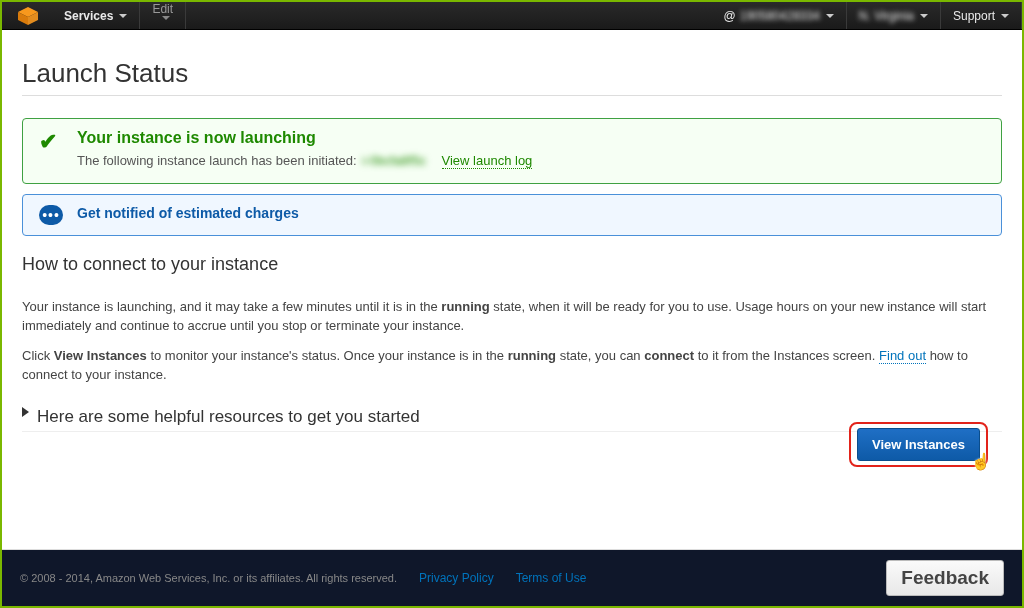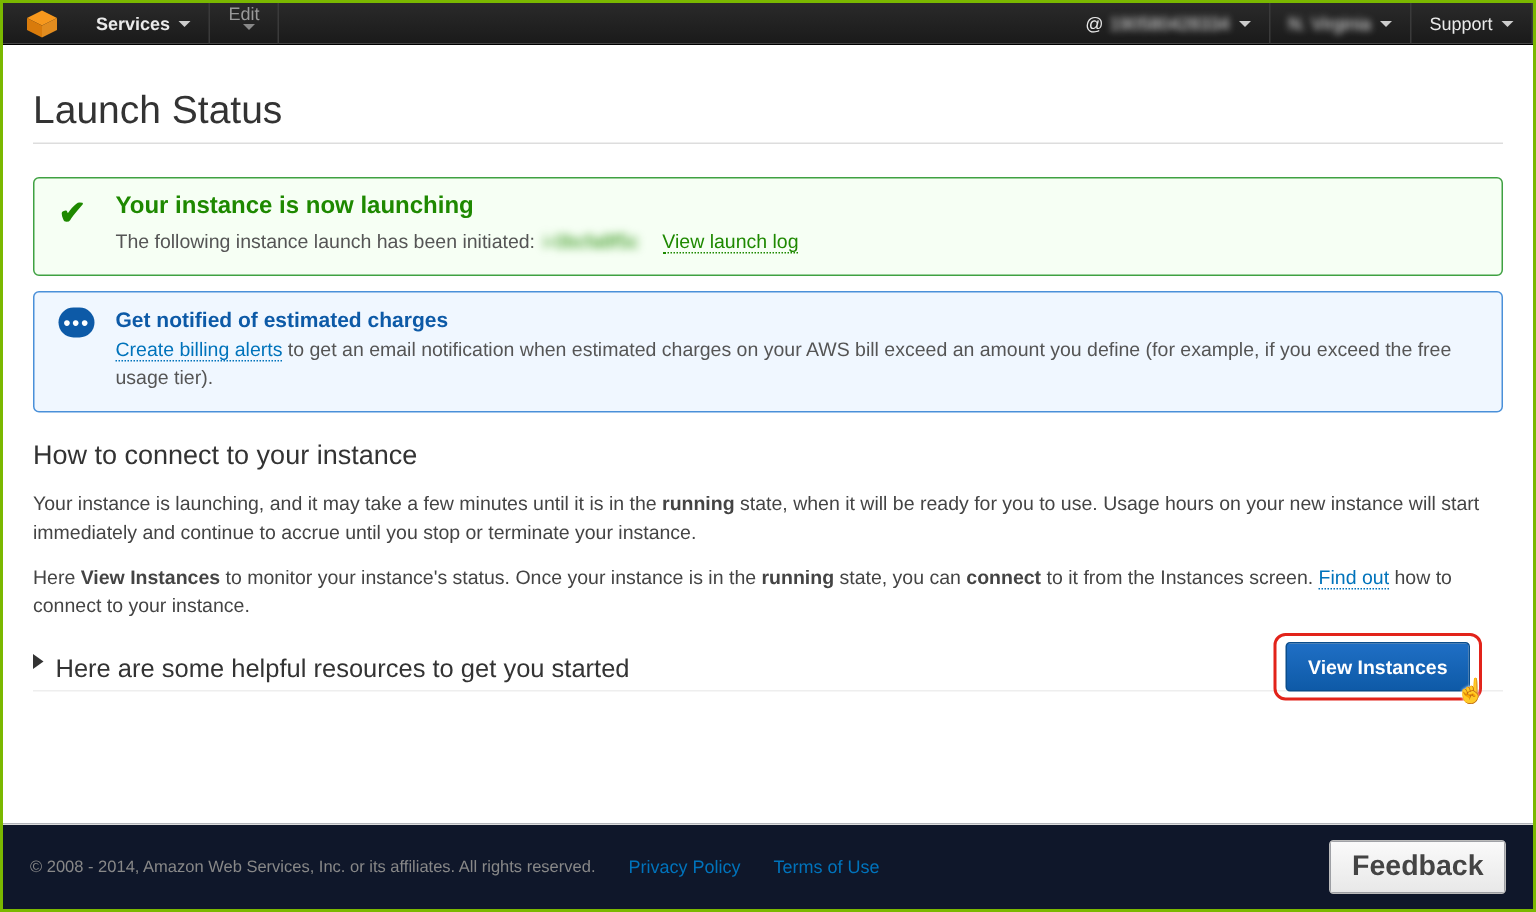--- a/index.html
+++ b/index.html
@@ -138,21 +138,21 @@
       filter: blur(3px);
       color: #1e8900;
       margin-left: 2px;
     }
     
     h2.section-title {
       font-size: 18px;
       font-weight: 400;
       color: #333;
       margin-top: 18px;
-      margin-bottom: 12px;
+      margin-bottom: 22px;
     }
     p.body-text {
       font-size: 13px;
       color: #444;
       line-height: 1.5;
       margin-bottom: 10px;
     }
     .bold { font-weight: bold; }
     
     .expandable {
@@ -279,31 +279,28 @@
     <div class="alert-body">
       <span>The following instance launch has been initiated:</span>
       <span class="blur-id">i-0bcfa8f5c</span>
       <a href="#" class="link-green">View launch log</a>
     </div>
   </div>
 
   <div class="alert alert-info">
     <div class="alert-icon">•••</div>
     <div class="alert-title">Get notified of estimated charges</div>
-    <div class="alert-body">
-      <a href="#" class="link-blue">Create billing alerts</a><span> to get an email notification when estimated charges on your AWS bill exceed an amount you define (for example, if you exceed the free usage tier).</span>
-    </div>
   </div>
 
   <h2 class="section-title">How to connect to your instance</h2>
   <p class="body-text">
     <span>Your instance is launching, and it may take a few minutes until it is in the </span><span class="bold">running</span><span> state, when it will be ready for you to use. Usage hours on your new instance will start immediately and continue to accrue until you stop or terminate your instance.</span>
   </p>
   <p class="body-text">
-    <span>Here </span><span class="bold">View Instances</span><span> to monitor your instance's status. Once your instance is in the </span><span class="bold">running</span><span> state, you can </span><span class="bold">connect</span><span> to it from the Instances screen. </span><a href="#" class="link-blue">Find out</a><span> how to connect to your instance.</span>
+    <span>Click </span><span class="bold">View Instances</span><span> to monitor your instance's status. Once your instance is in the </span><span class="bold">running</span><span> state, you can </span><span class="bold">connect</span><span> to it from the Instances screen. </span><a href="#" class="link-blue">Find out</a><span> how to connect to your instance.</span>
   </p>
 
   <div class="expandable">
     <span class="tri"></span>
     <span>Here are some helpful resources to get you started</span>
   </div>
 </div>
 
 <div class="btn-primary-wrap">
   <button class="btn-primary">View Instances</button>

